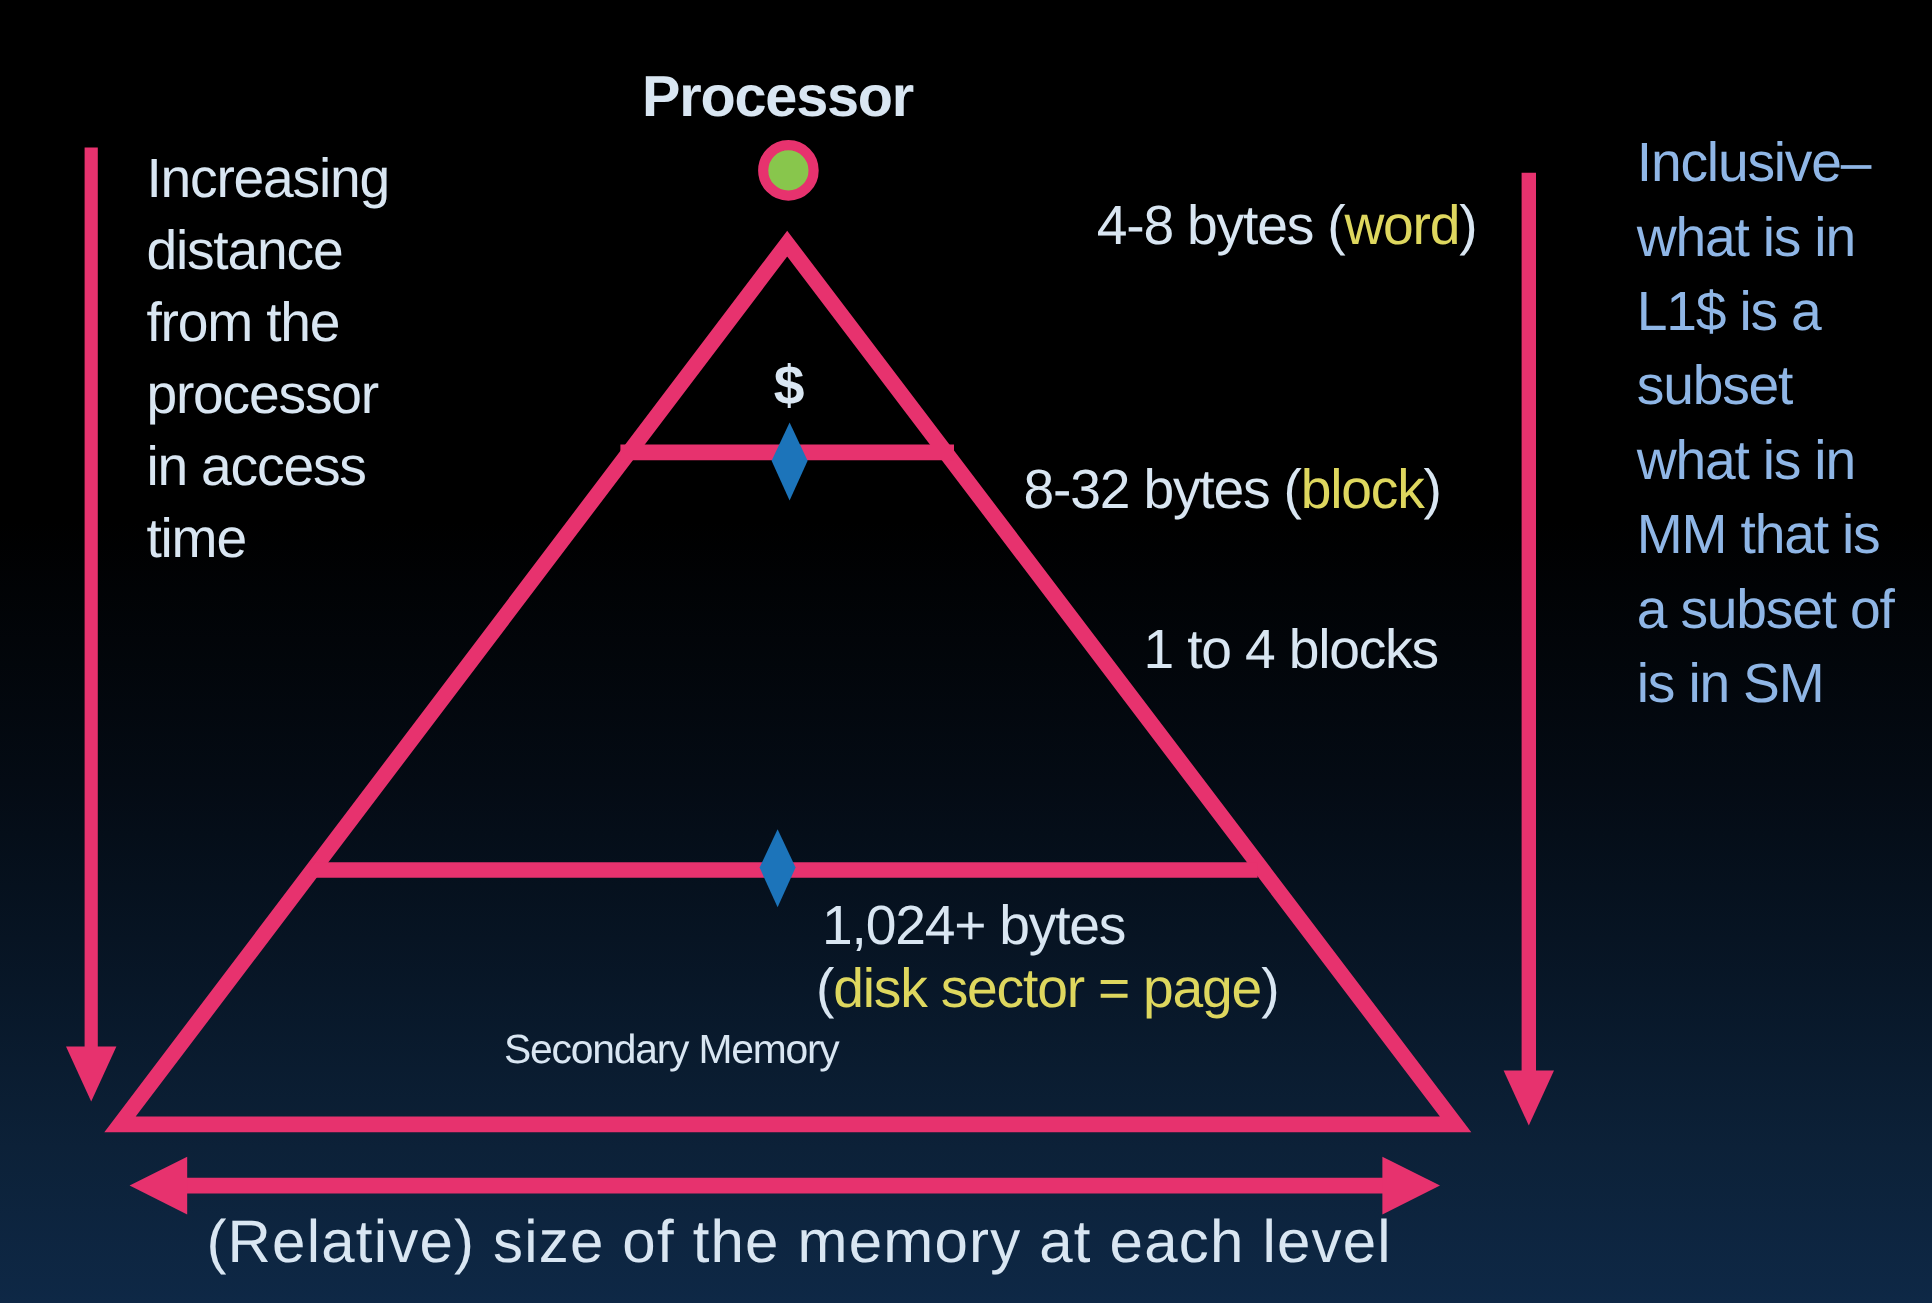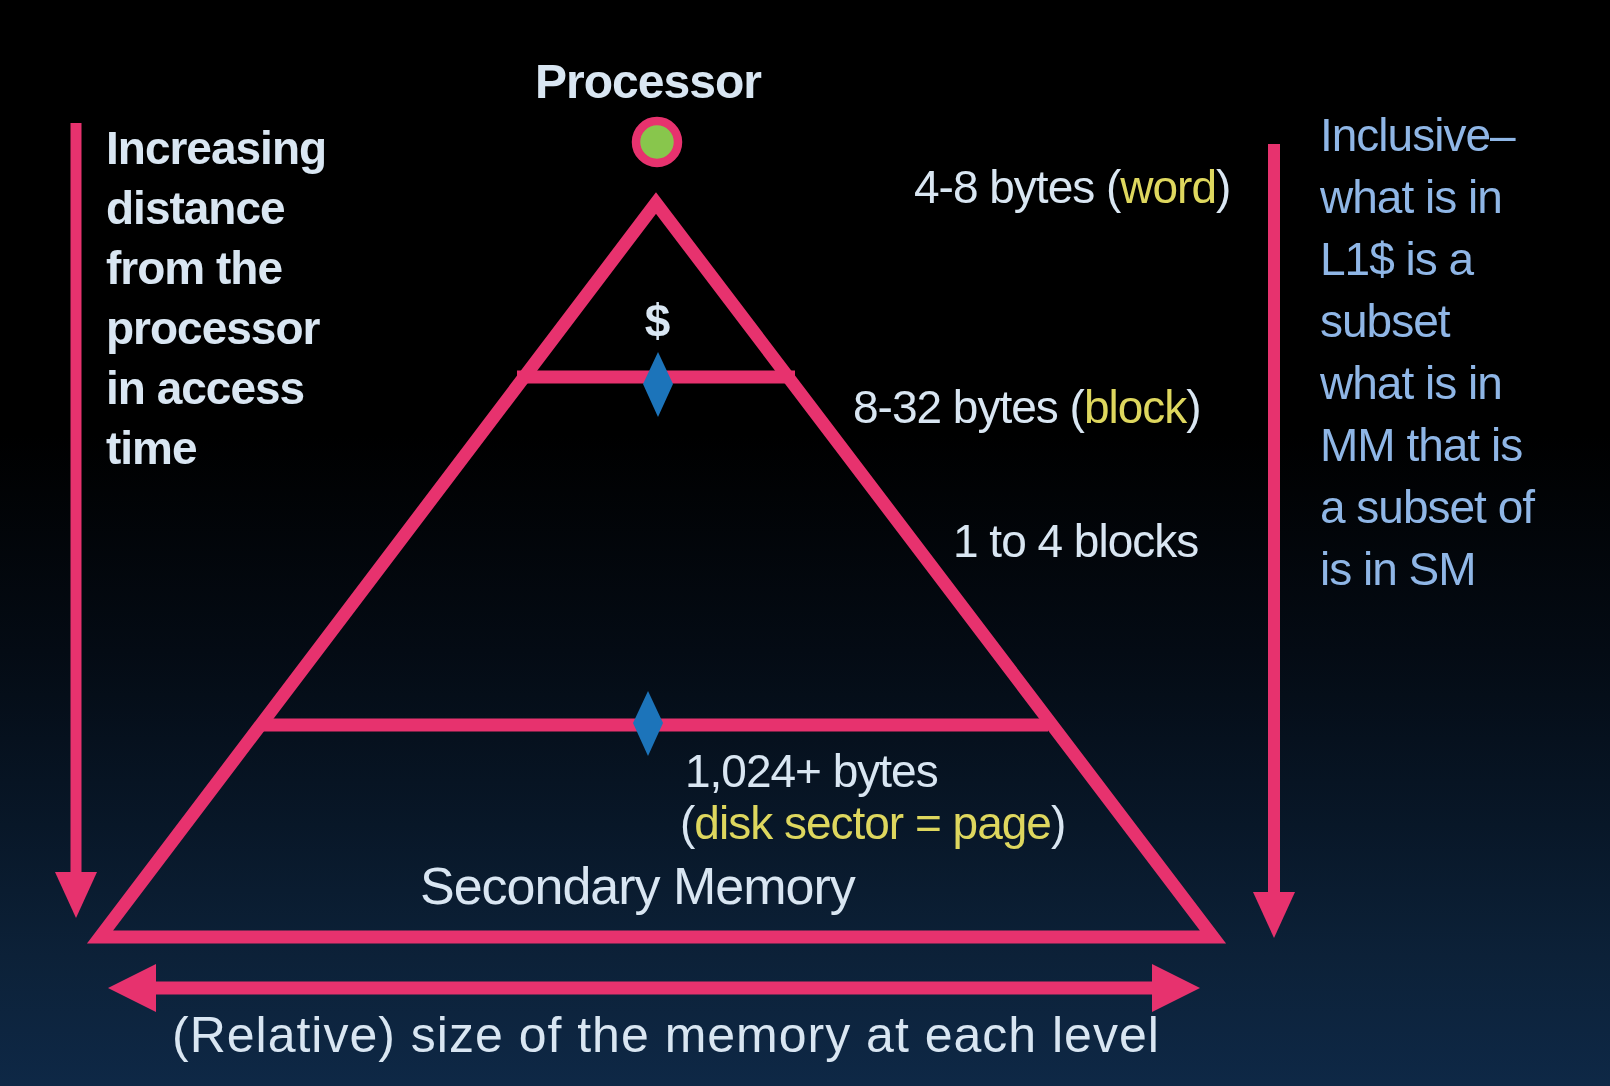--- a/index.html
+++ b/index.html
@@ -11,36 +11,36 @@
       #000000 0%, #000000 40%,
       #040b14 60%, #081728 76%,
       #0c2138 88%, #0e2846 100%);
     font-family:"Liberation Sans", sans-serif;
     letter-spacing:-1px;
     padding-left:40px;
   }
   .diagram-svg{position:absolute;left:0;top:0;}
   .txt{position:absolute;white-space:pre-line;}
   .light{color:#d9e6f2;}
-  .blue{color:#8fb6e6;}
+  .blue{color:#8fb6e6;margin-left:44px;}
   .yellow{color:#ded75e;}
   .title-processor{left:448px;top:54px;width:400px;text-align:center;
     font-size:48px;font-weight:bold;}
   .cache-symbol{left:597px;top:294px;width:120px;text-align:center;
     font-size:46px;font-weight:bold;}
-  .left-note{left:106px;top:118px;font-size:46px;line-height:60px;font-weight:bold;}
+  .left-note{left:122px;top:118px;font-size:46px;line-height:60px;}
   .right-note{left:1320px;top:104px;font-size:46px;line-height:62px;}
   .anno{font-size:46px;}
   .anno-word{left:878px;top:160px;margin-left:36px;}
   .anno-block{left:853px;top:380px;}
   .anno-blocks{left:953px;top:514px;}
   .anno-page-1{left:685px;top:744px;}
   .anno-page-2{left:680px;top:796px;}
   .label-main-memory{left:495px;top:552px;font-size:54px;}
-  .label-secondary-memory{left:420px;top:856px;font-size:52px;}
+  .label-secondary-memory{left:420px;top:856px;font-size:34px;}
   .bottom-caption{left:172px;top:1006px;font-size:50px;letter-spacing:1px;}
 </style>
 </head>
 <body>
 
 <div class="slide">
 
   <svg class="diagram-svg" width="1610" height="1086" viewBox="0 0 1610 1086">
 
     <path d="M 656 203 L 100 937 L 1213 937 Z" fill="none" stroke-width="13" stroke-linejoin="miter" stroke-miterlimit="12" stroke="#e7326e"></path>

